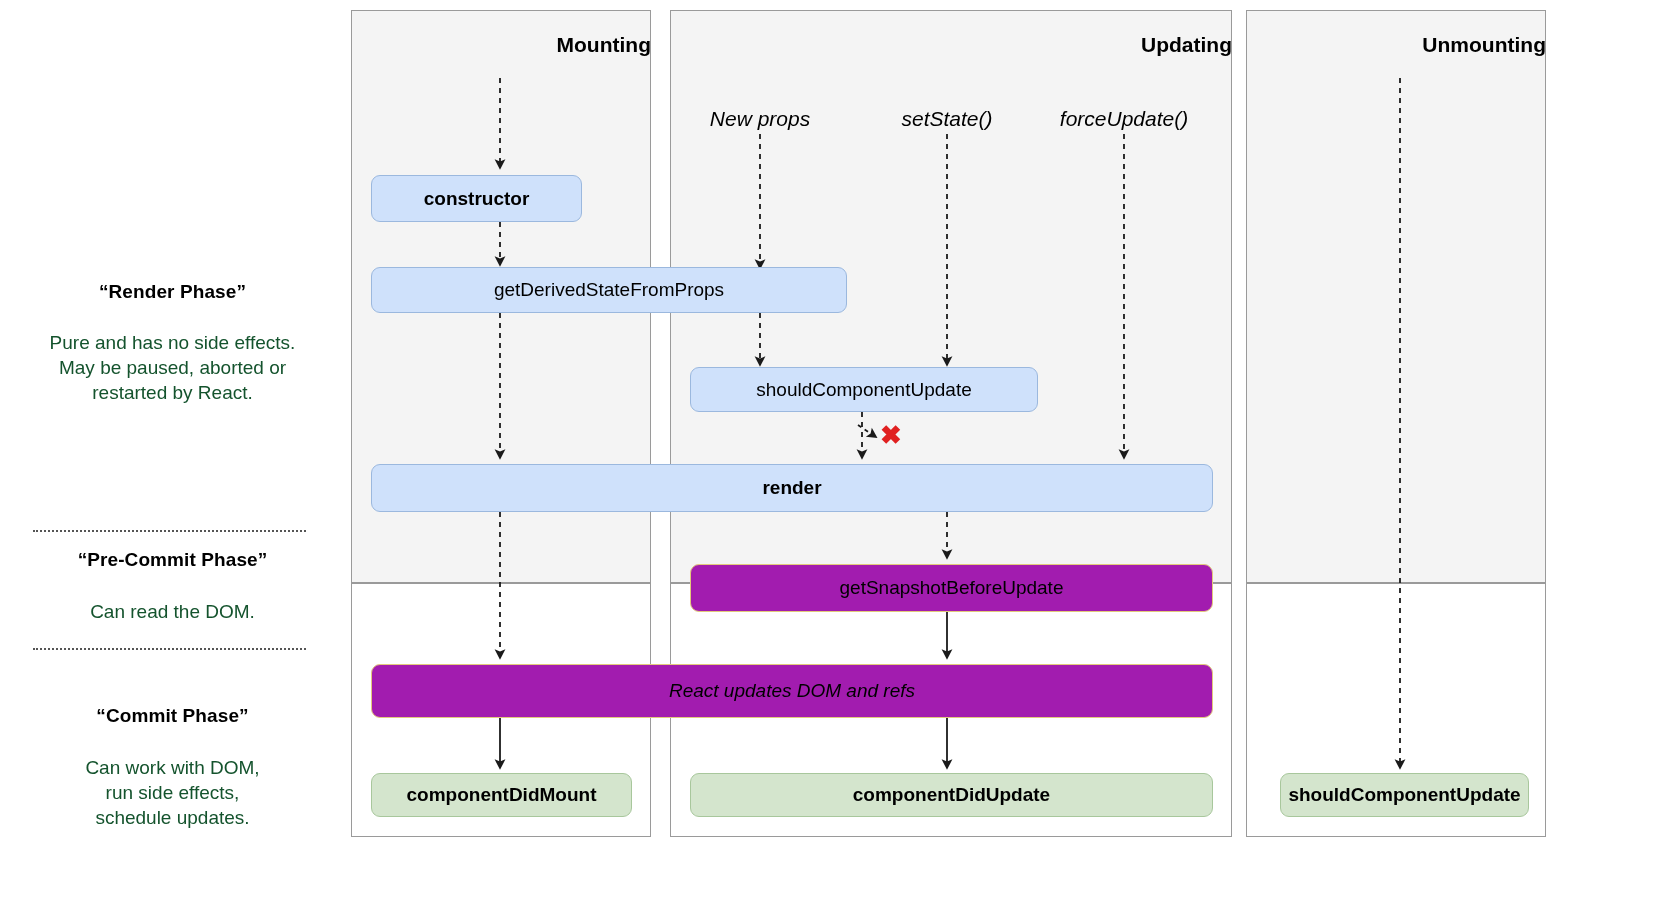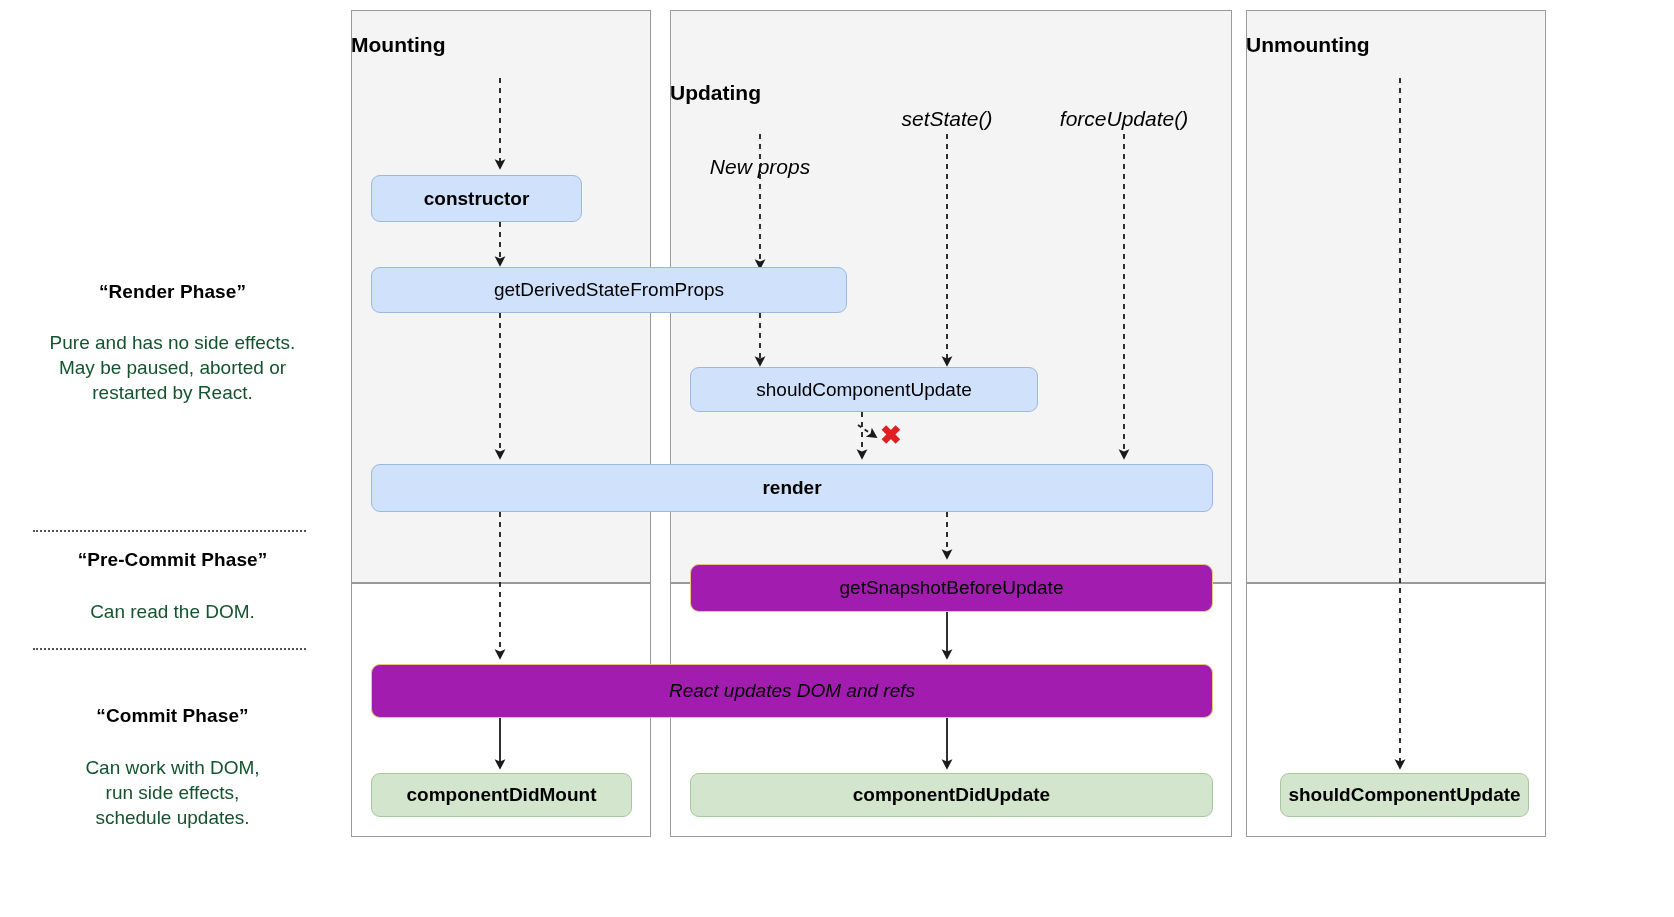--- a/index.html
+++ b/index.html
@@ -53,21 +53,21 @@
     position: absolute;
     background: #f4f4f4;
     box-sizing: border-box;
     border-left: 1px solid #9a9a9a;
     border-right: 1px solid #9a9a9a;
     border-top: 1px solid #9a9a9a;
     border-bottom: 1px solid #9a9a9a;
   }
   .panel-title {
     position: absolute;
-    text-align: left;
+    text-align: right;
     font-weight: bold;
     font-size: 21px;
     color: #000;
   }
 
   
   .node {
     position: absolute;
     box-sizing: border-box;
     border-radius: 9px;
@@ -131,41 +131,41 @@
 
   <div class="panel-render-bg" style="left:670px; top:10px; width:562px; height:573px;"></div>
 
   <div class="panel" style="left:670px; top:583px; width:562px; height:254px;"></div>
 
   <div class="panel-render-bg" style="left:1246px; top:10px; width:300px; height:573px;"></div>
 
   <div class="panel" style="left:1246px; top:583px; width:300px; height:254px;"></div>
 
   <div class="panel-title" style="left:351px; top:33px; width:300px;">Mounting</div>
-  <div class="panel-title" style="left:670px; top:33px; width:562px;margin-top:48px;">Updating</div>
+  <div class="panel-title" style="left:670px; top:33px; width:562px;">Updating</div>
   <div class="panel-title" style="left:1246px; top:33px; width:300px;">Unmounting</div>
 
   <div class="legend-title" style="left:10px; top:281px; width:325px;">“Render Phase”</div>
   <div class="legend-body" style="left:10px; top:330px; width:325px; white-space:pre-line;">Pure and has no side effects.
 May be paused, aborted or
 restarted by React.</div>
 
   <div class="legend-rule" style="left:33px; top:530px; width:273px;"></div>
 
   <div class="legend-title" style="left:10px; top:549px; width:325px;">“Pre-Commit Phase”</div>
   <div class="legend-body" style="left:10px; top:599px; width:325px; white-space:pre-line;">Can read the DOM.</div>
 
   <div class="legend-rule" style="left:33px; top:648px; width:273px;"></div>
 
   <div class="legend-title" style="left:10px; top:705px; width:325px;">“Commit Phase”</div>
   <div class="legend-body" style="left:10px; top:755px; width:325px; white-space:pre-line;">Can work with DOM,
 run side effects,
 schedule updates.</div>
 
-  <div class="trigger" style="left:660px; top:107px; width:200px;margin-top:48px;">New props</div>
+  <div class="trigger" style="left:660px; top:107px; width:200px;">New props</div>
   <div class="trigger" style="left:847px; top:107px; width:200px;">setState()</div>
   <div class="trigger" style="left:1024px; top:107px; width:200px;">forceUpdate()</div>
 
   <svg class="arrow-svg" viewBox="0 0 1674 917" xmlns="http://www.w3.org/2000/svg">
     <defs>
       <marker id="ah" markerWidth="9" markerHeight="9" refX="5.2" refY="3.6" orient="auto" markerUnits="strokeWidth">
         <path d="M0.4,0.6 L6.2,3.6 L0.4,6.6 L1.6,3.6 Z" fill="#1a1a1a"></path>
       </marker>
     </defs>
     <g stroke="#1a1a1a" stroke-width="1.8" fill="none">

